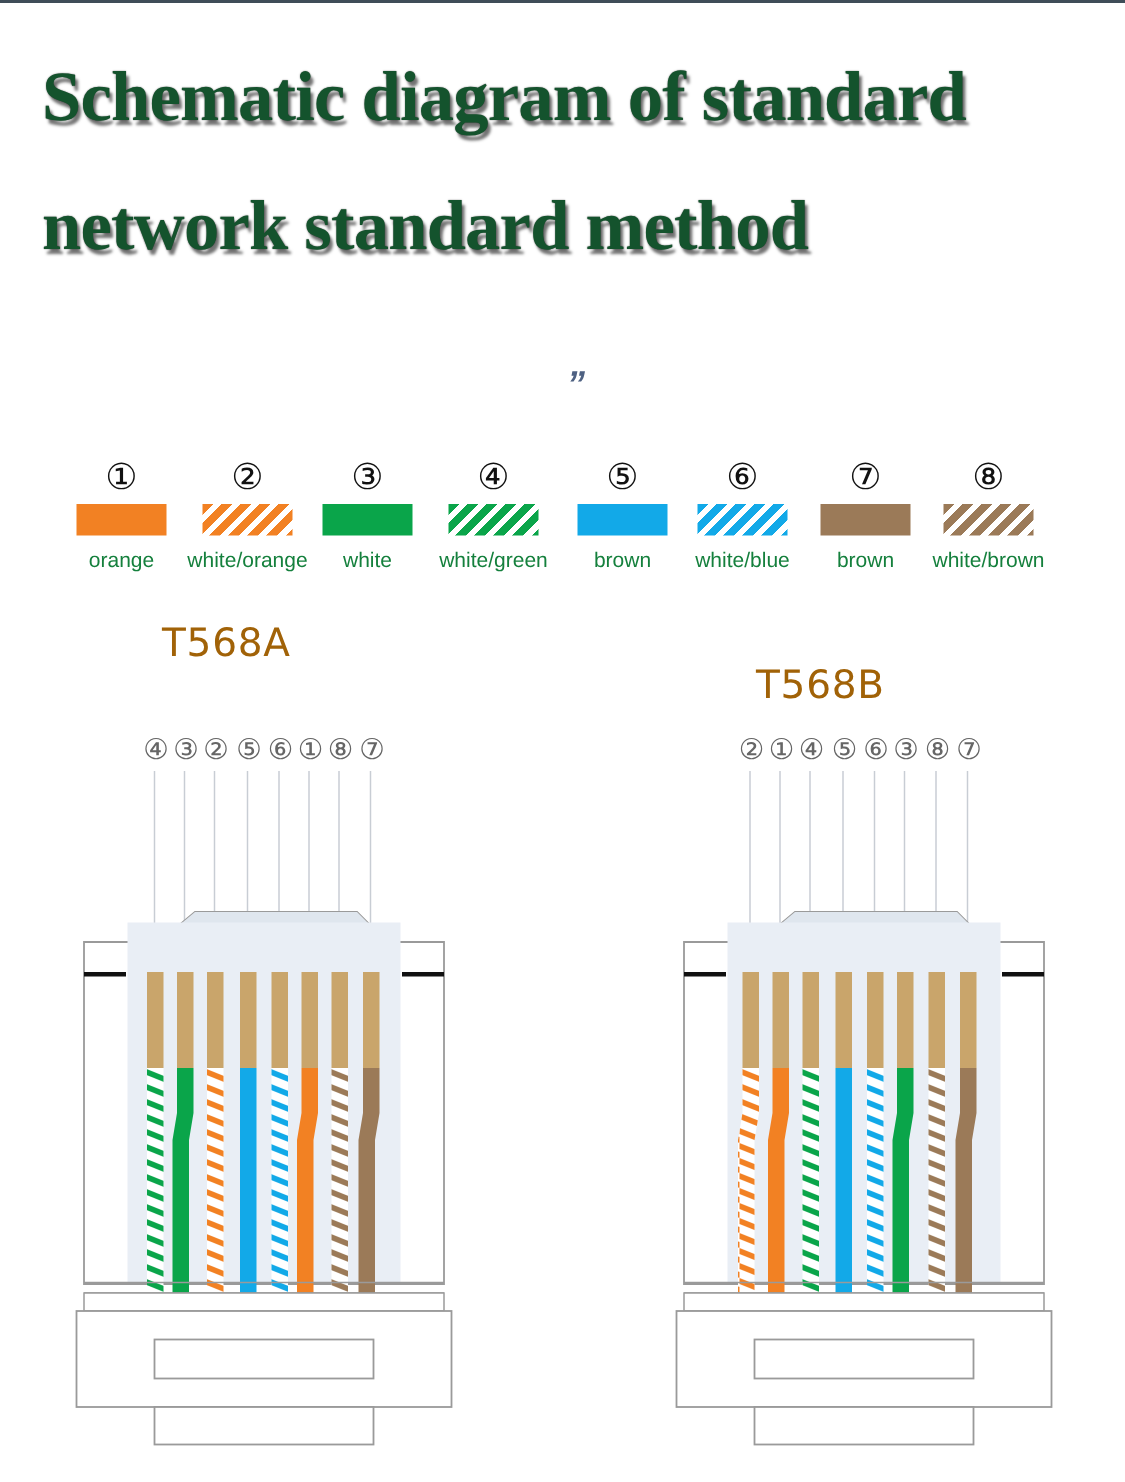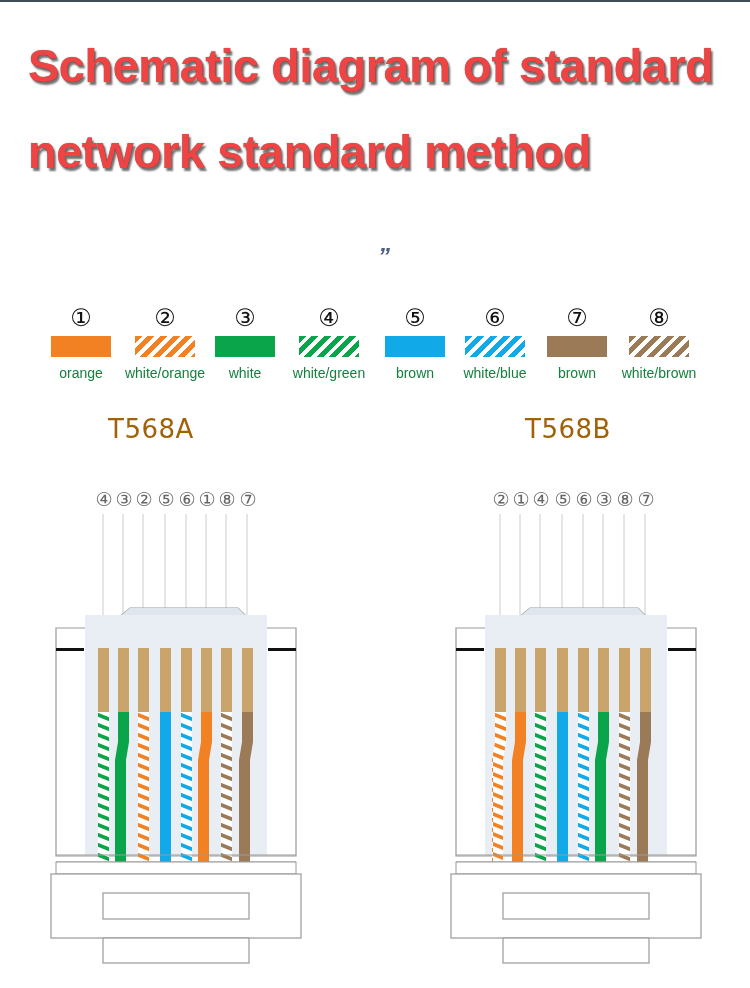--- a/index.html
+++ b/index.html
@@ -1,20 +1,20 @@
 <!DOCTYPE html>
 <html><head>
 <meta charset="utf-8">
 <style>
   html, body { margin: 0; padding: 0; background: #ffffff; }
   body { width: 750px; height: 988px; position: relative; overflow: hidden;
          font-family: "Liberation Sans", sans-serif; }
   .topbar { position: absolute; left: 0; top: 0; width: 750px; height: 2px; background: #3f4d58; }
-  .title-line { position: absolute; left: 28px; font-family: Liberation Sans, sans-serif;
-    font-weight: bold; font-size: 47px; letter-spacing: -0.5px; color: #ef4444;
+  .title-line { position: absolute; left: 28px; font-family: Liberation Serif, serif;
+    font-weight: bold; font-size: 47px; letter-spacing: -0.5px; color: #14532d;
     text-shadow: 2px 3px 2px rgba(0,0,0,0.55), 0 0 1px #666; white-space: nowrap; }
   #title1 { top: 38px; }
   #title2 { top: 124px; }
   .quote-mark { position: absolute; left: 378px; top: 243px; font-size: 24px; font-style: italic;
     font-weight: bold; color: #4e6182; }
   .legend-item { position: absolute; top: 304px; width: 90px; text-align: center; }
   .legend-num { display: block; font-size: 24px; color: #111; height: 28px; line-height: 28px;
     font-family: "DejaVu Sans", sans-serif; }
   .legend-swatch { display: block; margin: 4px auto 0; width: 60px; height: 21px; }
   .legend-label { display: block; margin-top: 8px; font-size: 14px; color: #15803d; white-space: nowrap; }
@@ -69,21 +69,21 @@
       <span class="legend-label">brown</span>
     </div>
     <div class="legend-item" style="left: 614px;">
       <span class="legend-num">⑧</span>
       <span class="legend-swatch" style="background: repeating-linear-gradient(135deg, rgb(155, 122, 88) 0px, rgb(155, 122, 88) 5px, rgb(255, 255, 255) 5px, rgb(255, 255, 255) 9px);"></span>
       <span class="legend-label">white/brown</span>
     </div>
   </div>
 
 <div class="std-label" style="left:108px;">T568A</div>
-<div class="std-label" style="left:525px;">T568B</div>
+<div class="std-label" style="left:504px;margin-top:28px;">T568B</div>
 
 <svg class="connector" id="conn0" style="left:40px;" width="270" height="500" viewBox="0 0 270 500">
     <defs>
       <pattern id="str0_1" width="8" height="9" patternUnits="userSpaceOnUse" patternTransform="skewY(-35)">
         <rect x="0" y="0" width="8" height="9" fill="#ffffff"></rect>
         <rect x="0" y="0" width="8" height="5" fill="#f28123"></rect>
       </pattern>
       <pattern id="str0_3" width="8" height="9" patternUnits="userSpaceOnUse" patternTransform="skewY(-35)">
         <rect x="0" y="0" width="8" height="9" fill="#ffffff"></rect>
         <rect x="0" y="0" width="8" height="5" fill="#0aa54a"></rect>

